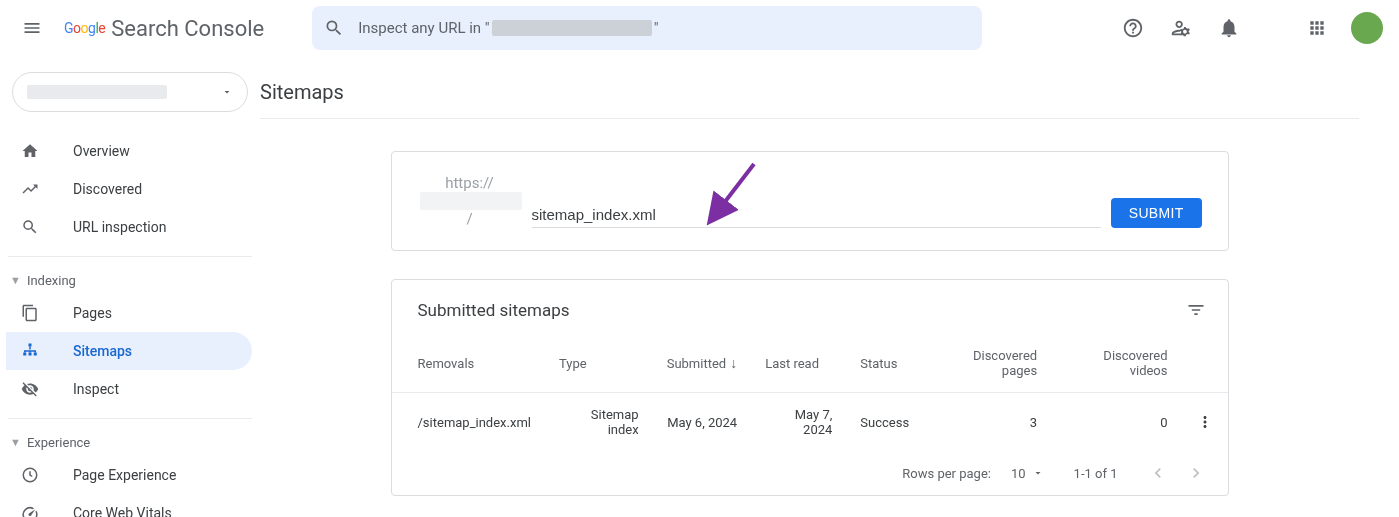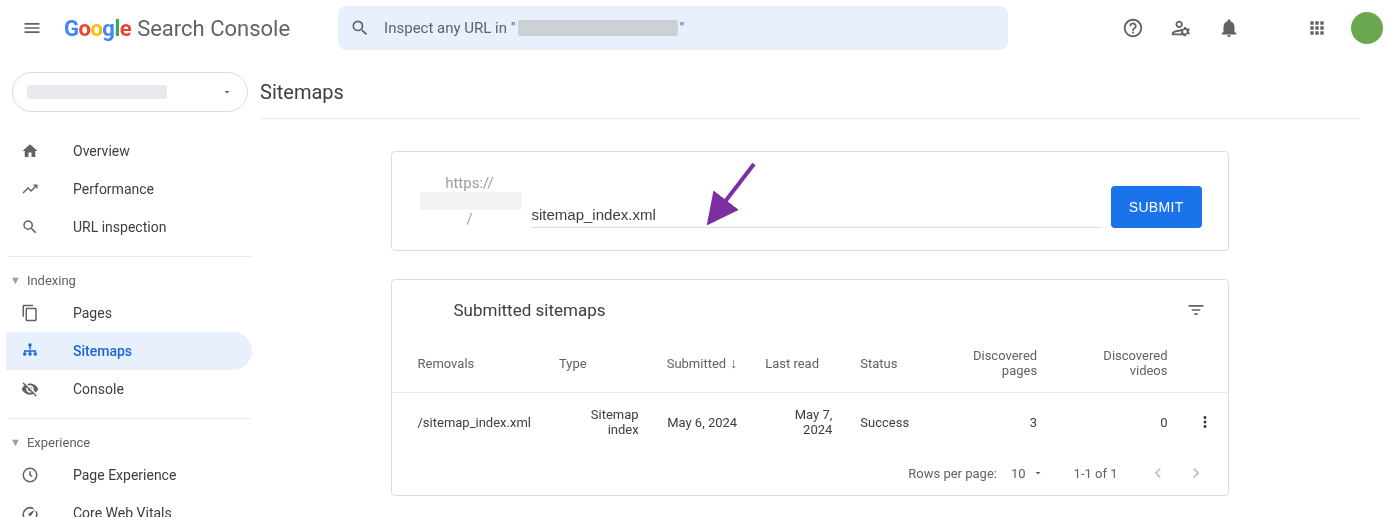--- a/index.html
+++ b/index.html
@@ -1,20 +1,20 @@
 <!DOCTYPE html>
 <html><head>
 <meta charset="utf-8">
 <style>
   * { box-sizing: border-box; margin: 0; padding: 0; }
   body { font-family: 'Google Sans', Roboto, Arial, sans-serif; background: #fff; color: #3c4043; width: 1399px; height: 517px; overflow: hidden; }
   .header { display: flex; align-items: center; height: 56px; padding: 0 12px; gap: 8px; }
   .hamburger { width: 40px; height: 40px; display: flex; align-items: center; justify-content: center; border-radius: 50%; cursor: pointer; color: #5f6368; }
   .logo { display: flex; align-items: center; gap: 4px; margin-left: 4px; }
-  .logo-google { font-size: 22px; font-weight: 700; letter-spacing: -0.5px; }
+  .logo-google { font-size: 14px; font-weight: 400; letter-spacing: -0.5px; }
   .logo-google .b { color: #4285f4; }
   .logo-google .r { color: #ea4335; }
   .logo-google .y { color: #fbbc04; }
   .logo-google .g { color: #34a853; }
   .logo-sc { font-size: 22px; color: #5f6368; margin-left: 2px; }
   .search-wrap { flex: 1; max-width: 670px; margin-left: 40px; }
   .search-bar { background: #e8f0fe; border-radius: 8px; height: 44px; display: flex; align-items: center; padding: 0 12px; gap: 14px; }
   .search-bar .sicon { color: #5f6368; }
   .search-placeholder { color: #5f6368; font-size: 15px; display: flex; align-items: center; gap: 0; }
   .search-placeholder .redact { display: inline-block; width: 160px; height: 16px; background: #ccd1d7; border-radius: 2px; margin: 0 2px; }
@@ -36,36 +36,36 @@
   .main { flex: 1; padding: 24px 40px 0 0; overflow-y: auto; }
   .main-title { font-size: 20px; color: #3c4043; margin-bottom: 14px; margin-left: 0; }
   .main-rule { border-top: 1px solid #e8eaed; margin-bottom: 32px; }
   .card { background: #fff; border: 1px solid #dadce0; border-radius: 4px; margin: 0 auto 28px auto; max-width: 838px; }
   .card-inner { padding: 22px 26px; }
   .card-title { font-size: 17px; color: #3c4043; margin-bottom: 26px; }
   .sitemap-row { display: flex; align-items: flex-end; gap: 10px; }
   .sitemap-prefix { color: #9aa0a6; font-size: 15px; display: flex; align-items: center; flex-direction: column; }
   .sitemap-prefix .redact { display: inline-block; width: 102px; height: 18px; background: #f1f3f4; border-radius: 2px; margin-left: 2px; }
   .sitemap-input { flex: 1; border: none; border-bottom: 1px solid #dadce0; outline: none; font-size: 15px; padding: 4px 0; color: #3c4043; }
-  .submit-btn { background: #1a73e8; color: #fff; border: none; border-radius: 4px; height: 42px; padding: 0 18px; font-size: 14px; font-weight: 500; letter-spacing: 0.3px; cursor: pointer; }
+  .submit-btn { background: #1a73e8; color: #fff; border: none; border-radius: 4px; height: 30px; padding: 0 18px; font-size: 14px; font-weight: 500; letter-spacing: 0.3px; cursor: pointer; }
   .card2-header { display: flex; align-items: center; justify-content: space-between; padding: 20px 22px 14px 26px; }
-  .card2-title { font-size: 17px; color: #3c4043; margin-left: 36px; }
+  .card2-title { font-size: 17px; color: #3c4043; }
   .filter-icon { color: #5f6368; cursor: pointer; }
   .table { width: 100%; border-collapse: collapse; }
   .table th, .table td { text-align: left; font-size: 13px; padding: 14px 14px; color: #5f6368; font-weight: 400; }
   .table th { border-bottom: 1px solid #e8eaed; }
   .table th:first-child, .table td:first-child { padding-left: 26px; }
   .table td { border-top: 1px solid #e8eaed; color: #3c4043; font-size: 13px; text-align: right; }
   .th-sort { color: #202124; font-weight: 500; }
   .sort-arrow { font-size: 14px; margin-left: 4px; }
   .num-col { text-align: right !important; padding-right: 26px; }
   .success { color: #188038; }
   .row-menu { color: #5f6368; cursor: pointer; text-align: center; }
   .table-footer { display: flex; align-items: center; justify-content: flex-end; gap: 30px; padding: 12px 22px; font-size: 13px; color: #5f6368; }
-  .rpp { display: flex; align-items: flex-end; gap: 14px; }
+  .rpp { display: flex; align-items: flex-end; gap: 20px; }
   .rpp-val { display: flex; align-items: center; gap: 6px; cursor: pointer; }
   .pagenav { display: flex; gap: 18px; }
   .pagenav .pn { color: #bdc1c6; cursor: pointer; }
   .arrow-annotation { position: absolute; left: 706px; top: 158px; pointer-events: none; }
   svg { display: block; }
 </style>
 </head>
 <body>
 
 <div class="header">
@@ -135,21 +135,21 @@
           </svg>
         </span>
       <span>Overview</span>
     </div>
     <div class="nav-item">
       <span class="nicon">
           <svg width="18" height="18" viewBox="0 0 24 24" fill="currentColor">
             <path d="M16 6l2.29 2.29-4.88 4.88-4-4L2 16.59 3.41 18l6-6 4 4 6.3-6.29L22 12V6z"></path>
           </svg>
         </span>
-      <span>Performance</span>
+      <span>Discovered</span>
     </div>
     <div class="nav-item">
       <span class="nicon">
           <svg width="18" height="18" viewBox="0 0 24 24" fill="currentColor">
             <path d="M15.5 14h-.79l-.28-.27A6.471 6.471 0 0016 9.5 6.5 6.5 0 109.5 16c1.61 0 3.09-.59 4.23-1.57l.27.28v.79l5 4.99L20.49 19l-4.99-5zm-6 0C7.01 14 5 11.99 5 9.5S7.01 5 9.5 5 14 7.01 14 9.5 11.99 14 9.5 14z"></path>
           </svg>
         </span>
       <span>URL inspection</span>
     </div>
 
@@ -177,21 +177,21 @@
           </svg>
         </span>
       <span>Sitemaps</span>
     </div>
     <div class="nav-item">
       <span class="nicon">
           <svg width="18" height="18" viewBox="0 0 24 24" fill="currentColor">
             <path d="M12 7c2.76 0 5 2.24 5 5 0 .65-.13 1.26-.36 1.83l2.92 2.92c1.51-1.26 2.7-2.89 3.43-4.75-1.73-4.39-6-7.5-11-7.5-1.4 0-2.74.25-3.98.7l2.16 2.16C10.74 7.13 11.35 7 12 7zM2 4.27l2.28 2.28.46.46C3.08 8.3 1.78 10.02 1 12c1.73 4.39 6 7.5 11 7.5 1.55 0 3.03-.3 4.38-.84l.42.42L19.73 22 21 20.73 3.27 3 2 4.27zM7.53 9.8l1.55 1.55c-.05.21-.08.43-.08.65 0 1.66 1.34 3 3 3 .22 0 .44-.03.65-.08l1.55 1.55c-.67.33-1.41.53-2.2.53-2.76 0-5-2.24-5-5 0-.79.2-1.53.53-2.2zm4.31-.78l3.15 3.15.02-.16c0-1.66-1.34-3-3-3l-.17.01z"></path>
           </svg>
         </span>
-      <span>Console</span>
+      <span>Inspect</span>
     </div>
 
     <div class="nav-divider"></div>
     <div class="nav-section">
       <span class="arr">▼</span>
       <span>Experience</span>
     </div>
     <div class="nav-item">
       <span class="nicon">
           <svg width="18" height="18" viewBox="0 0 24 24" fill="currentColor">

